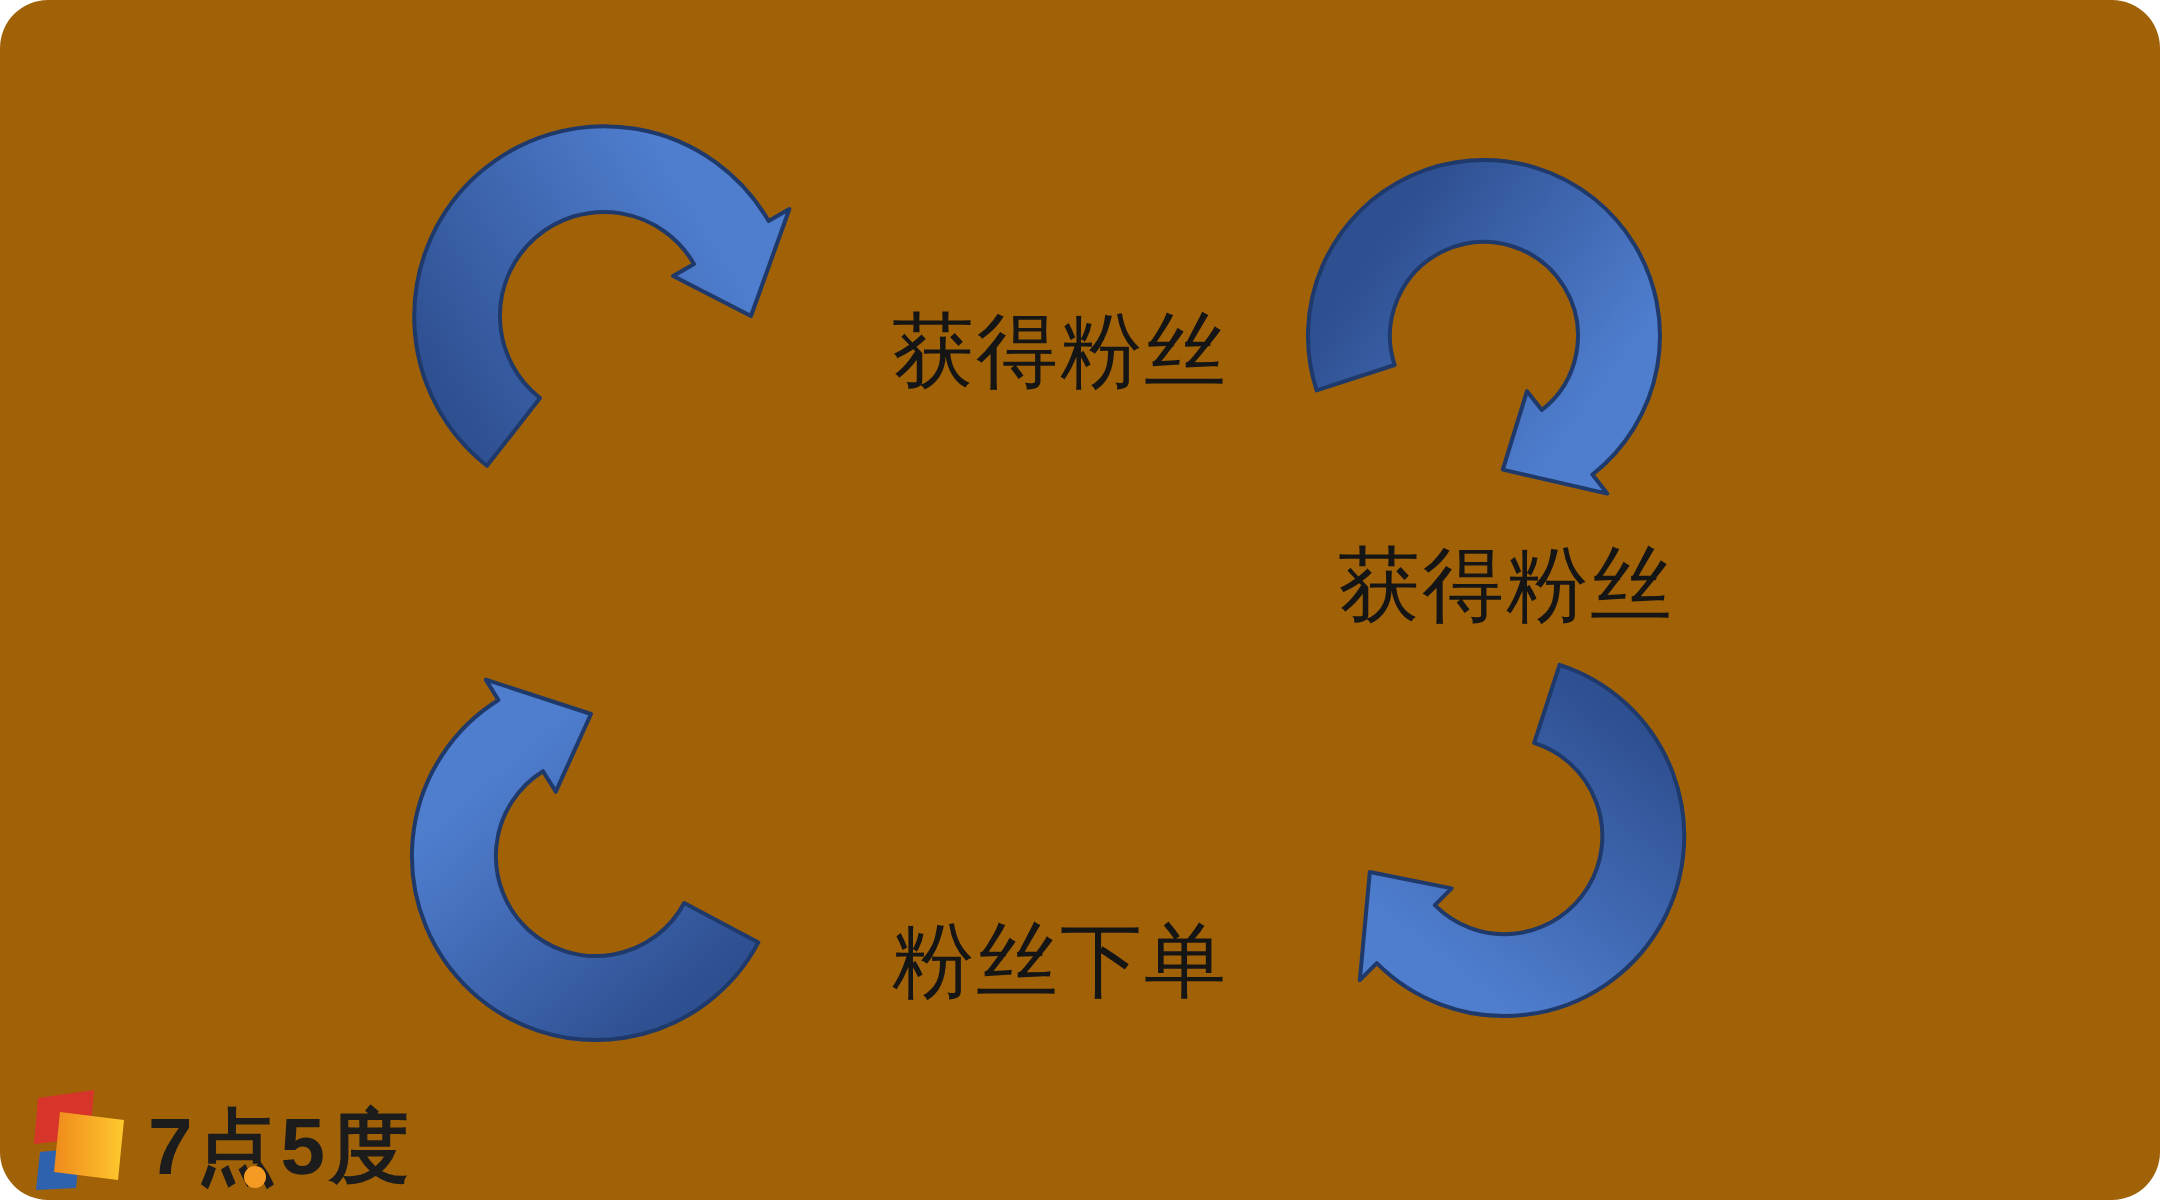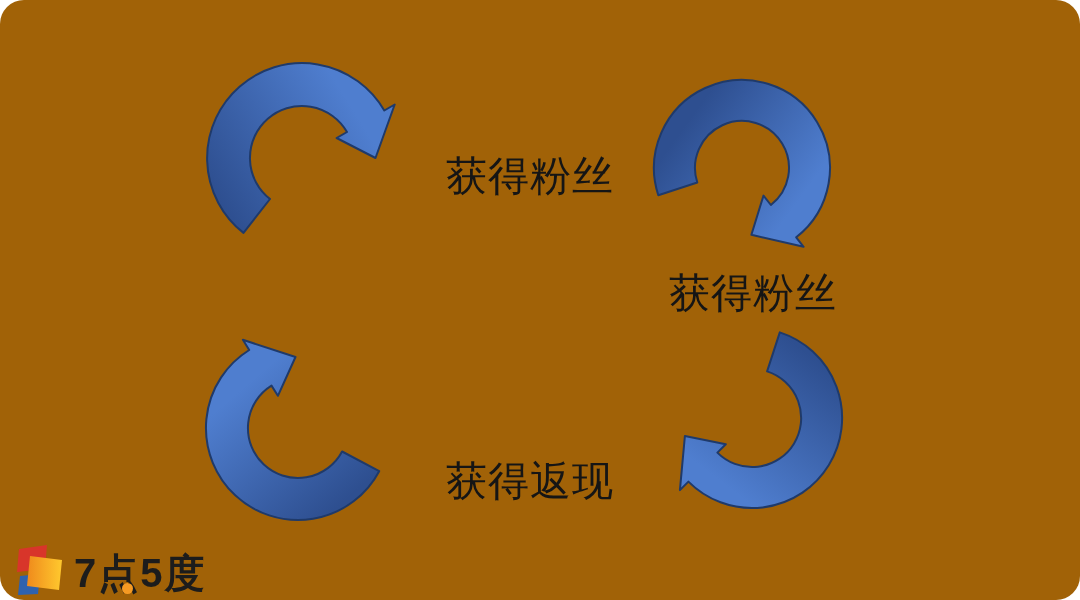--- a/index.html
+++ b/index.html
@@ -48,21 +48,21 @@
       <path d="M 243.5 232.9 A 95 95 0 1 1 384.3 110.5 L 394.7 104.5 L 375.5 158.0 L 336.6 138.0 L 347.0 132.0 A 52 52 0 1 0 270.0 199.0 Z" fill="url(#agrad0)" stroke="#1f3a6a" stroke-width="2" stroke-linejoin="round"></path>
       <path d="M 658.3 195.2 A 88 88 0 1 1 796.2 237.3 L 803.6 246.8 L 751.4 234.8 L 763.5 195.6 L 770.9 205.0 A 47 47 0 1 0 697.3 182.5 Z" fill="url(#agrad1)" stroke="#1f3a6a" stroke-width="2" stroke-linejoin="round"></path>
       <path d="M 779.8 332.4 A 90 90 0 1 1 688.4 481.6 L 679.9 490.1 L 684.9 436.0 L 725.8 444.2 L 717.4 452.6 A 49 49 0 1 0 767.1 371.4 Z" fill="url(#agrad2)" stroke="#1f3a6a" stroke-width="2" stroke-linejoin="round"></path>
       <path d="M 379.2 471.2 A 92 92 0 1 1 249.2 350.0 L 242.9 339.8 L 295.5 357.0 L 277.9 395.8 L 271.5 385.6 A 50 50 0 1 0 342.1 451.5 Z" fill="url(#agrad3)" stroke="#1f3a6a" stroke-width="2" stroke-linejoin="round"></path>
     </svg>
 
   <div class="node-label" style="left:530px;top:176px">获得粉丝</div>
 
   <div class="node-label" style="left:753px;top:293px">获得粉丝</div>
 
-  <div class="node-label" style="left:530px;top:481px">获得返现</div>
+  <div class="node-label" style="left:530px;top:481px">粉丝下单</div>
 
 
   <div class="logo">
     <svg class="logo-icon" id="logo-icon" width="50" height="52" viewBox="0 0 50 52" xmlns="http://www.w3.org/2000/svg">
         <defs>
           <linearGradient id="lg-or" x1="0" y1="0" x2="1" y2="0">
             <stop offset="0" stop-color="#ef8a1c"></stop>
             <stop offset="1" stop-color="#ffc92e"></stop>
           </linearGradient>
         </defs>

